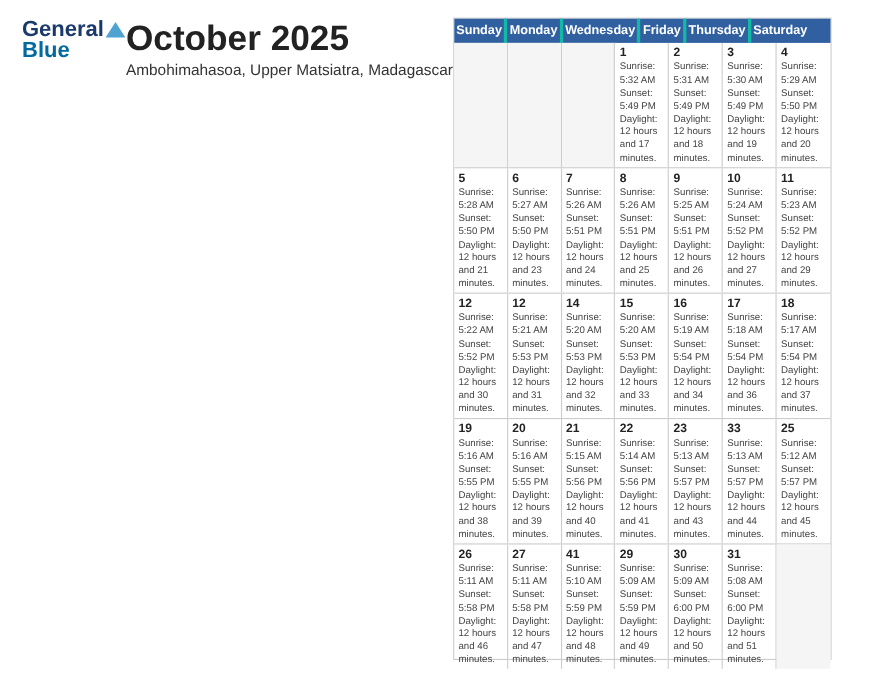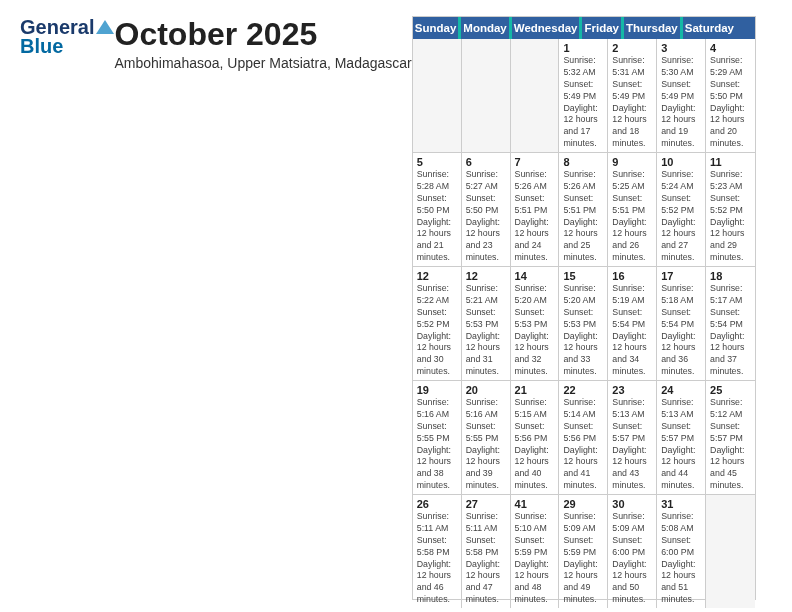--- a/index.html
+++ b/index.html
@@ -293,21 +293,21 @@
 and 41 minutes.</div>
           </div>
           <div class="day-cell">
             <div class="day-num">23</div>
             <div class="day-info" style="white-space: pre-line;">Sunrise: 5:13 AM
 Sunset: 5:57 PM
 Daylight: 12 hours
 and 43 minutes.</div>
           </div>
           <div class="day-cell">
-            <div class="day-num">24</div>
+            <div class="day-num">33</div>
             <div class="day-info" style="white-space: pre-line;">Sunrise: 5:13 AM
 Sunset: 5:57 PM
 Daylight: 12 hours
 and 44 minutes.</div>
           </div>
           <div class="day-cell">
             <div class="day-num">25</div>
             <div class="day-info" style="white-space: pre-line;">Sunrise: 5:12 AM
 Sunset: 5:57 PM
 Daylight: 12 hours

